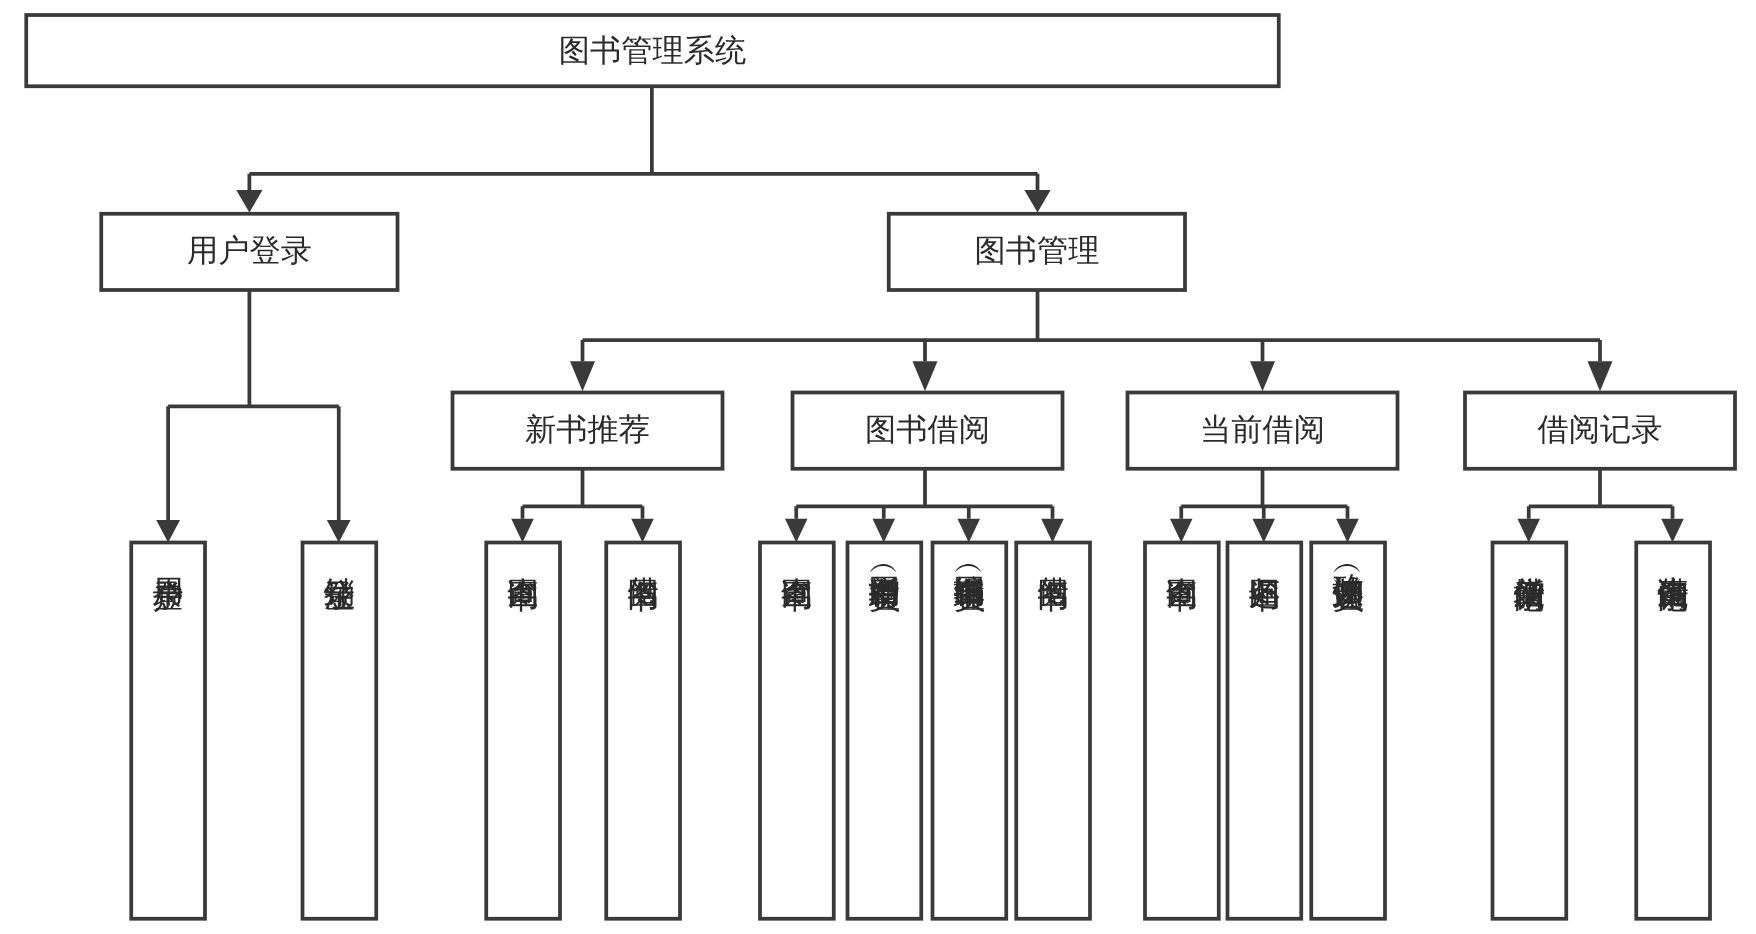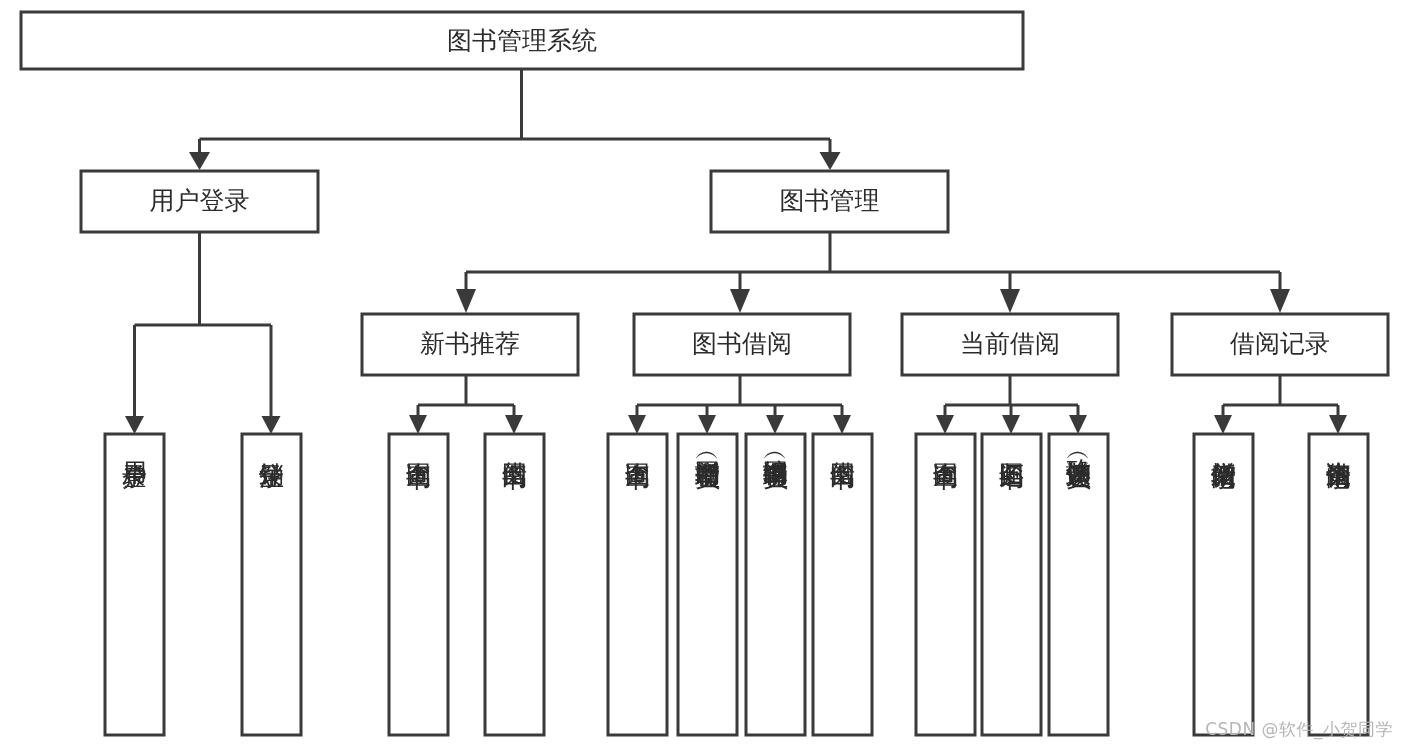--- a/index.html
+++ b/index.html
@@ -237,15 +237,14 @@
       <rect class="node-box" x="1194" y="434" width="59" height="301"></rect>
       <text class="node-label-v" x="1223.5" y="444">新增借阅记录</text>
     </g>
     <g>
       <rect class="node-box" x="1309" y="434" width="59" height="301"></rect>
       <text class="node-label-v" x="1338.5" y="444">查询借阅记录</text>
     </g>
 
   </svg>
 
-  <div class="watermark-text">CSDN @软件_小贺同学</div>
 
 </div>
 
 </body></html>

